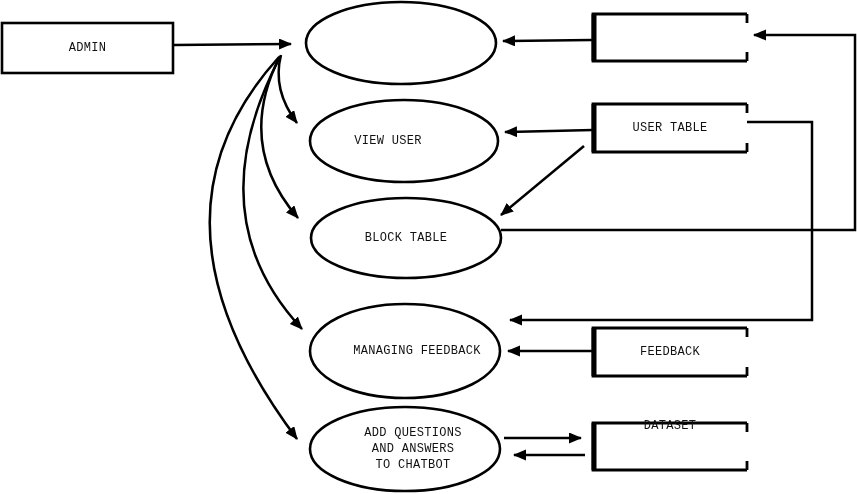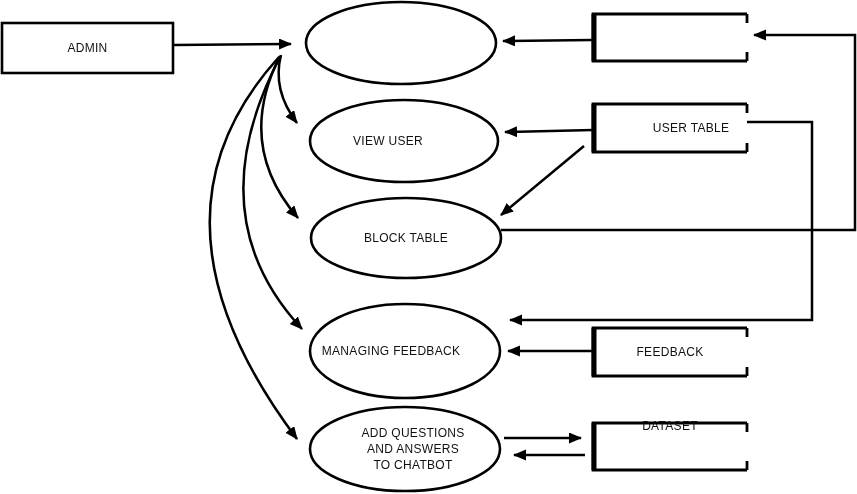--- a/index.html
+++ b/index.html
@@ -1,21 +1,21 @@
 <!DOCTYPE html>
 <html><head>
 <meta charset="utf-8">
 <style>
   html,body{margin:0;padding:0;background:#fff;}
   .canvas{
     position:relative;
     width:857px;height:494px;
     background:#fff;
     overflow:hidden;
-    font-family:Liberation Sans, sans-serif;
+    font-family:Liberation Mono, monospace;
   }
   .canvas svg{position:absolute;left:0;top:0;}
   .label{
     position:absolute;
     display:flex;align-items:center;justify-content:center;
     text-align:center;
     font-size:12px;letter-spacing:0.3px;color:#111;
     white-space:pre-line;
     line-height:16px;
     user-select:none;
@@ -74,25 +74,25 @@
     <line x1="585" y1="455" x2="514" y2="455" stroke="#000" stroke-width="2.5" marker-end="url(#ah)"></line>
   </svg>
 
   <div class="label" style="left:2px;top:23px;width:171px;height:50px;">ADMIN</div>
 
 
   <div class="label" style="left:310px;top:126px;width:156px;height:30px;">VIEW USER</div>
 
   <div class="label" style="left:311px;top:223px;width:190px;height:30px;">BLOCK TABLE</div>
 
-  <div class="label" style="left:310px;top:336px;width:162px;height:30px;">MANAGING FEEDBACK</div>
+  <div class="label" style="left:310px;top:336px;width:162px;height:30px;padding-left:26px;">MANAGING FEEDBACK</div>
 
   <div class="label" style="left:302px;top:425px;width:222px;height:48px;">ADD QUESTIONS
 AND ANSWERS
 TO CHATBOT</div>
 
 
-  <div class="label" style="left:593px;top:104px;width:154px;height:48px;margin-left:21px;">USER TABLE</div>
+  <div class="label" style="left:593px;top:104px;width:154px;height:48px;">USER TABLE</div>
 
   <div class="label" style="left:593px;top:328px;width:154px;height:48px;">FEEDBACK</div>
 
   <div class="label" style="left:593px;top:402px;width:154px;height:47px;">DATASET</div>
 </div>
 
 </body></html>

